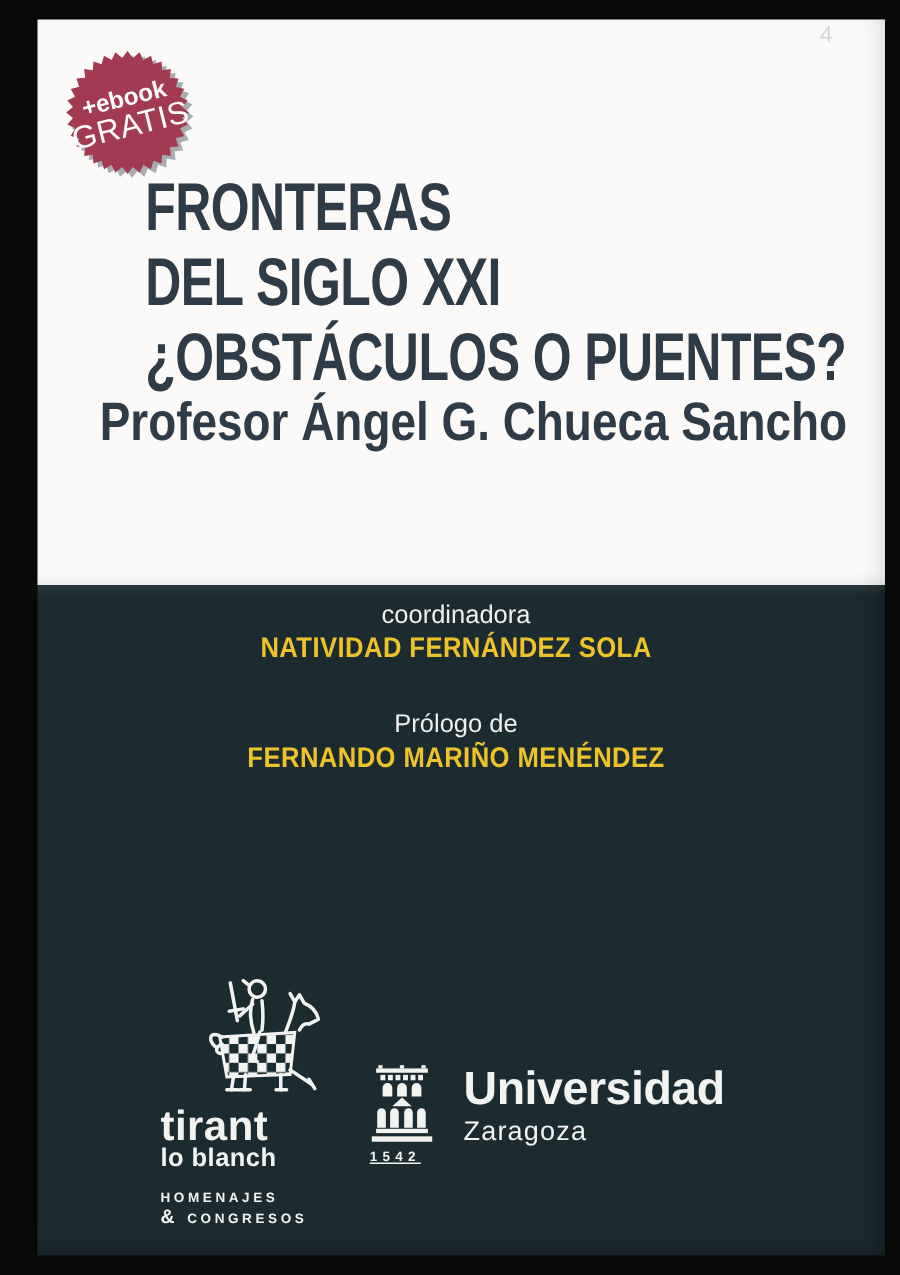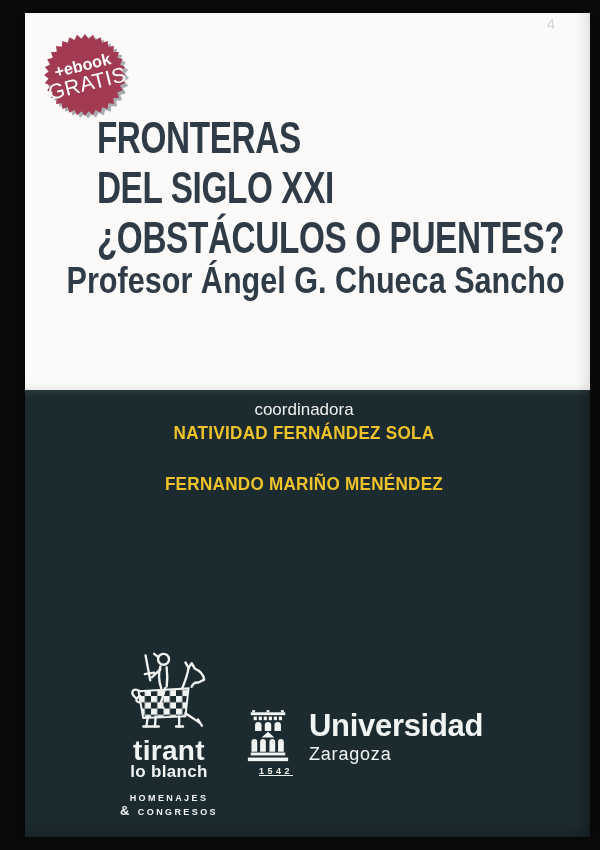--- a/index.html
+++ b/index.html
@@ -67,33 +67,33 @@
   .credits{padding-top:9px;text-align:center;color:#eef0ee;padding-right:7px;}
   .credit-label{font-size:17px;line-height:22px;font-weight:normal;}
   .credit-name{
     font-size:19px;line-height:24px;font-weight:bold;
     color:var(--accent-yellow);white-space:nowrap;
     transform:scaleX(.9);transform-origin:50% 50%;letter-spacing:.3px;
   }
   .credit-gap{height:27px;}
   
   .tirant-block{
-    position:absolute;left:74px;top:250px;width:140px;
-    text-align:center;color:var(--logo-white);
+    position:absolute;left:82px;top:250px;width:140px;
+    text-align:left;color:var(--logo-white);
   }
   .tirant-name{font-size:28px;font-weight:bold;line-height:25px;letter-spacing:.3px;}
   .tirant-name2{font-size:17px;font-weight:bold;line-height:17px;letter-spacing:.3px;}
   .tirant-series{margin-top:10px;font-size:13px;font-weight:bold;
     font-variant:small-caps;letter-spacing:2.4px;line-height:14px;}
   
   .uz-block{
     position:absolute;left:218px;top:320px;
     display:flex;align-items:flex-start;color:var(--logo-white);
   }
-  .uz-icon-wrap{width:50px;text-align:right;text-decoration:underline;}
+  .uz-icon-wrap{width:50px;text-align:left;text-decoration:underline;}
   .uz-year{font-size:9px;letter-spacing:3.5px;margin-top:4px;font-weight:bold;text-indent:3.5px;}
   .uz-text{margin-left:16px;padding-top:1px;}
   .uz-name{font-size:31px;font-weight:bold;line-height:30px;letter-spacing:-.3px;text-align:right;}
   .uz-city{font-size:18px;font-weight:normal;line-height:26px;letter-spacing:.8px;}
   svg{display:block;}
 </style>
 </head>
 <body>
 
 <div class="book">
@@ -118,20 +118,21 @@
       <div class="honoree">Profesor Ángel G. Chueca Sancho</div>
     </div>
   </div>
 
   <div class="cover-bottom">
 
     <div class="credits">
       <div class="credit-label">coordinadora</div>
       <div class="credit-name">NATIVIDAD FERNÁNDEZ SOLA</div>
       <div class="credit-gap"></div>
+      <div class="credit-label">Prólogo de</div>
       <div class="credit-name">FERNANDO MARIÑO MENÉNDEZ</div>
     </div>
 
     <div class="tirant-block">
       <svg viewBox="0 0 110 110" width="86" height="98" style="margin:0 auto;">
         <defs>
           <pattern id="chk" width="16" height="16" patternUnits="userSpaceOnUse">
             <rect width="8" height="8" fill="#f2f4f2"></rect>
             <rect x="8" y="8" width="8" height="8" fill="#f2f4f2"></rect>
           </pattern>

